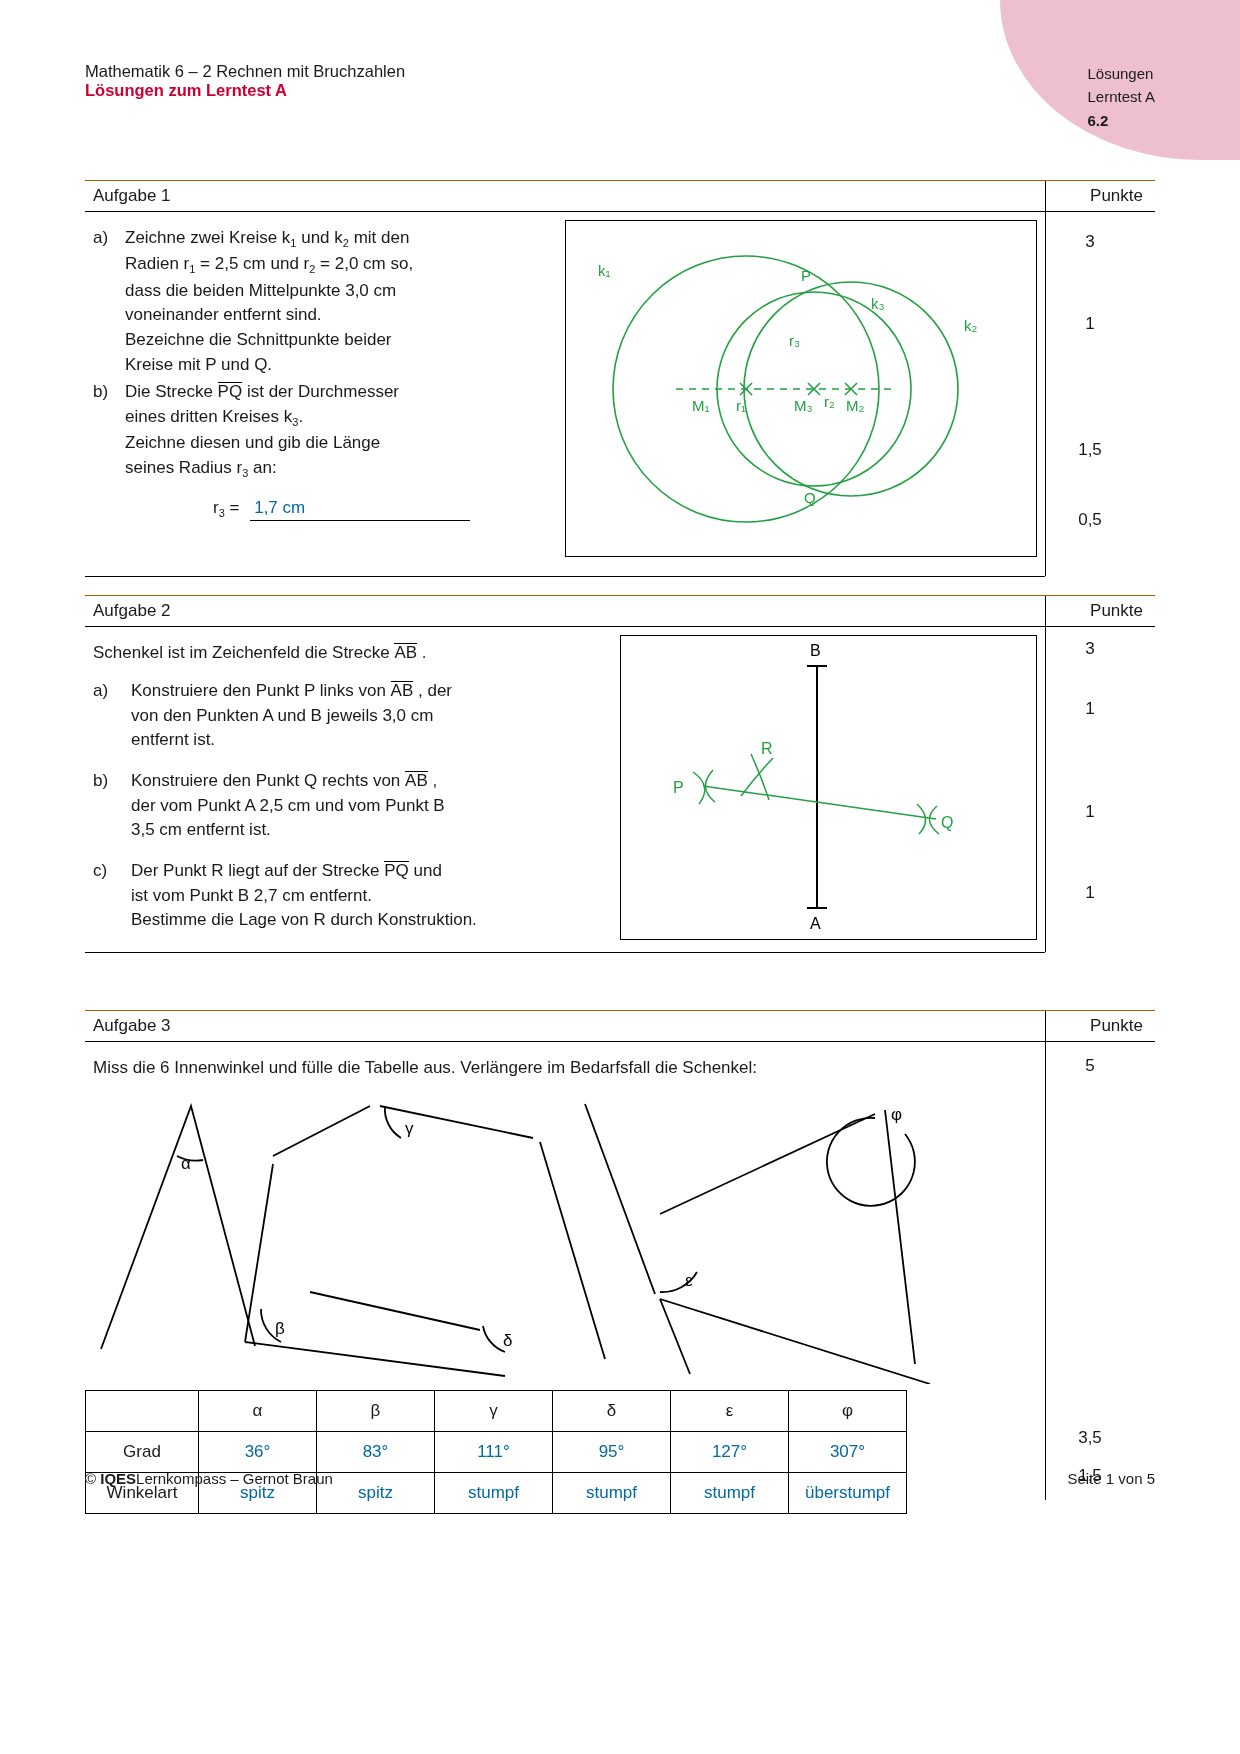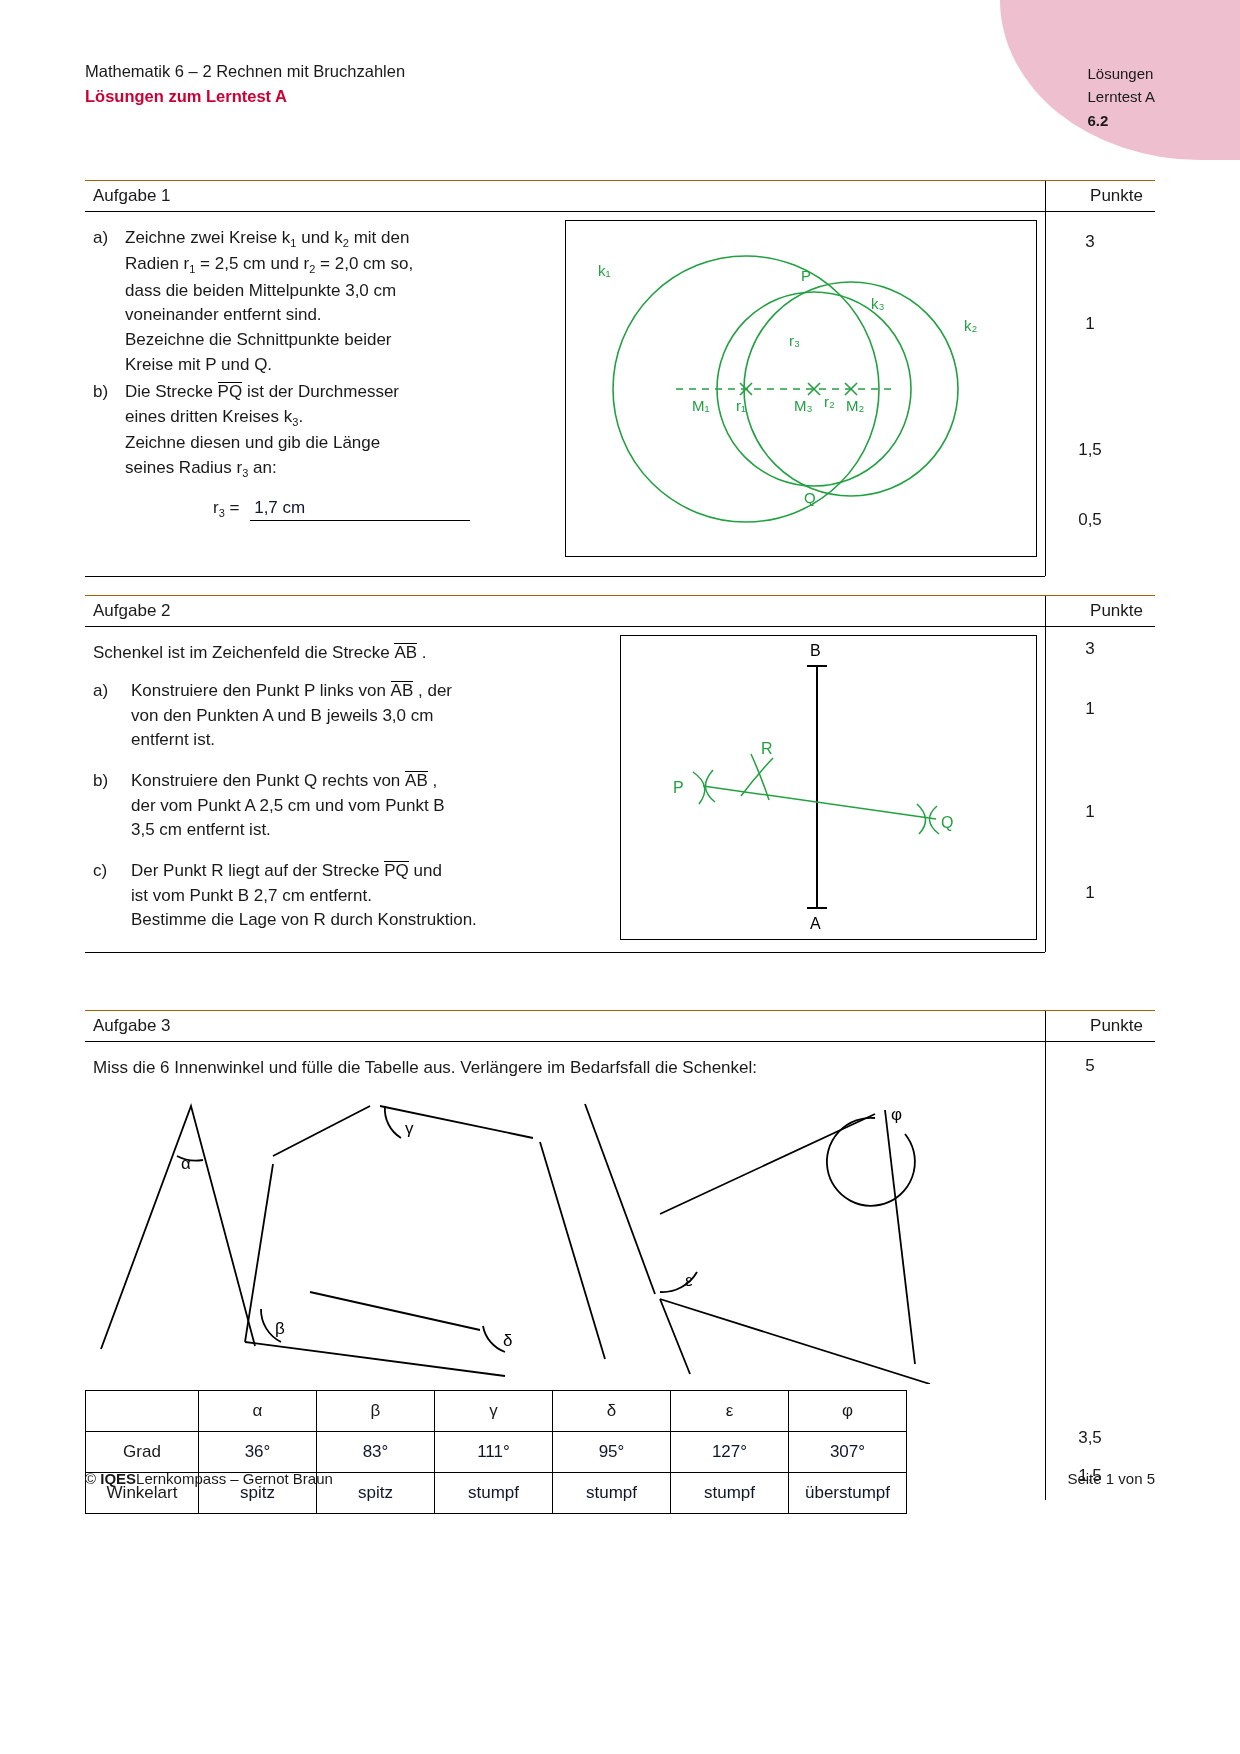--- a/index.html
+++ b/index.html
@@ -16,39 +16,39 @@
     background:#eec0cf;
     border-bottom-left-radius:200px 160px;
   }
   .page{
     position:absolute;left:0;top:0;width:1240px;height:1528px;
   }
   
   .hdr{position:absolute;left:85px;top:62px;width:1070px;}
   .hdr-left{position:absolute;left:0;top:0;font-size:16.5px;}
   .hdr-left .l1{color:#1a1a1a;}
-  .hdr-left .l2{color:#cc0033;font-weight:bold;margin-top:6px;}
+  .hdr-left .l2{color:#cc0033;font-weight:bold;}
   .hdr-right{position:absolute;right:0;top:0;text-align:left;font-size:15px;line-height:1.55;}
   .hdr-right .b{font-weight:bold;}
 
   
   .task{position:absolute;}
   .task-head{
     border-top:1px solid #a16207;border-bottom:1px solid #000;
     height:30px;line-height:30px;font-size:17px;position:relative;
   }
   .task-head .label{position:absolute;left:8px;top:0;}
   .task-head .pts{position:absolute;right:12px;top:0;}
   .vline{position:absolute;width:1px;background:#000;}
   .hline{position:absolute;height:1px;background:#000;}
 
   .body-text{font-size:17px;line-height:1.45;}
   .pt{position:absolute;font-size:17px;text-align:center;width:60px;}
   sub{font-size:11px;}
-  .green{color:#0f172a;}
+  .green{color:#0369a1;}
   .ov{border-top:1px solid #000;padding-top:0px;display:inline-block;line-height:1.05;}
 
   .ansline{border-bottom:1px solid #000;display:inline-block;min-width:180px;}
 
   
   table.angles{border-collapse:collapse;font-size:17px;}
   table.angles td{border:1px solid #000;height:38px;text-align:center;}
   table.angles td.lab{width:110px;}
   table.angles td.col{width:115px;}
   .draw{position:absolute;}

